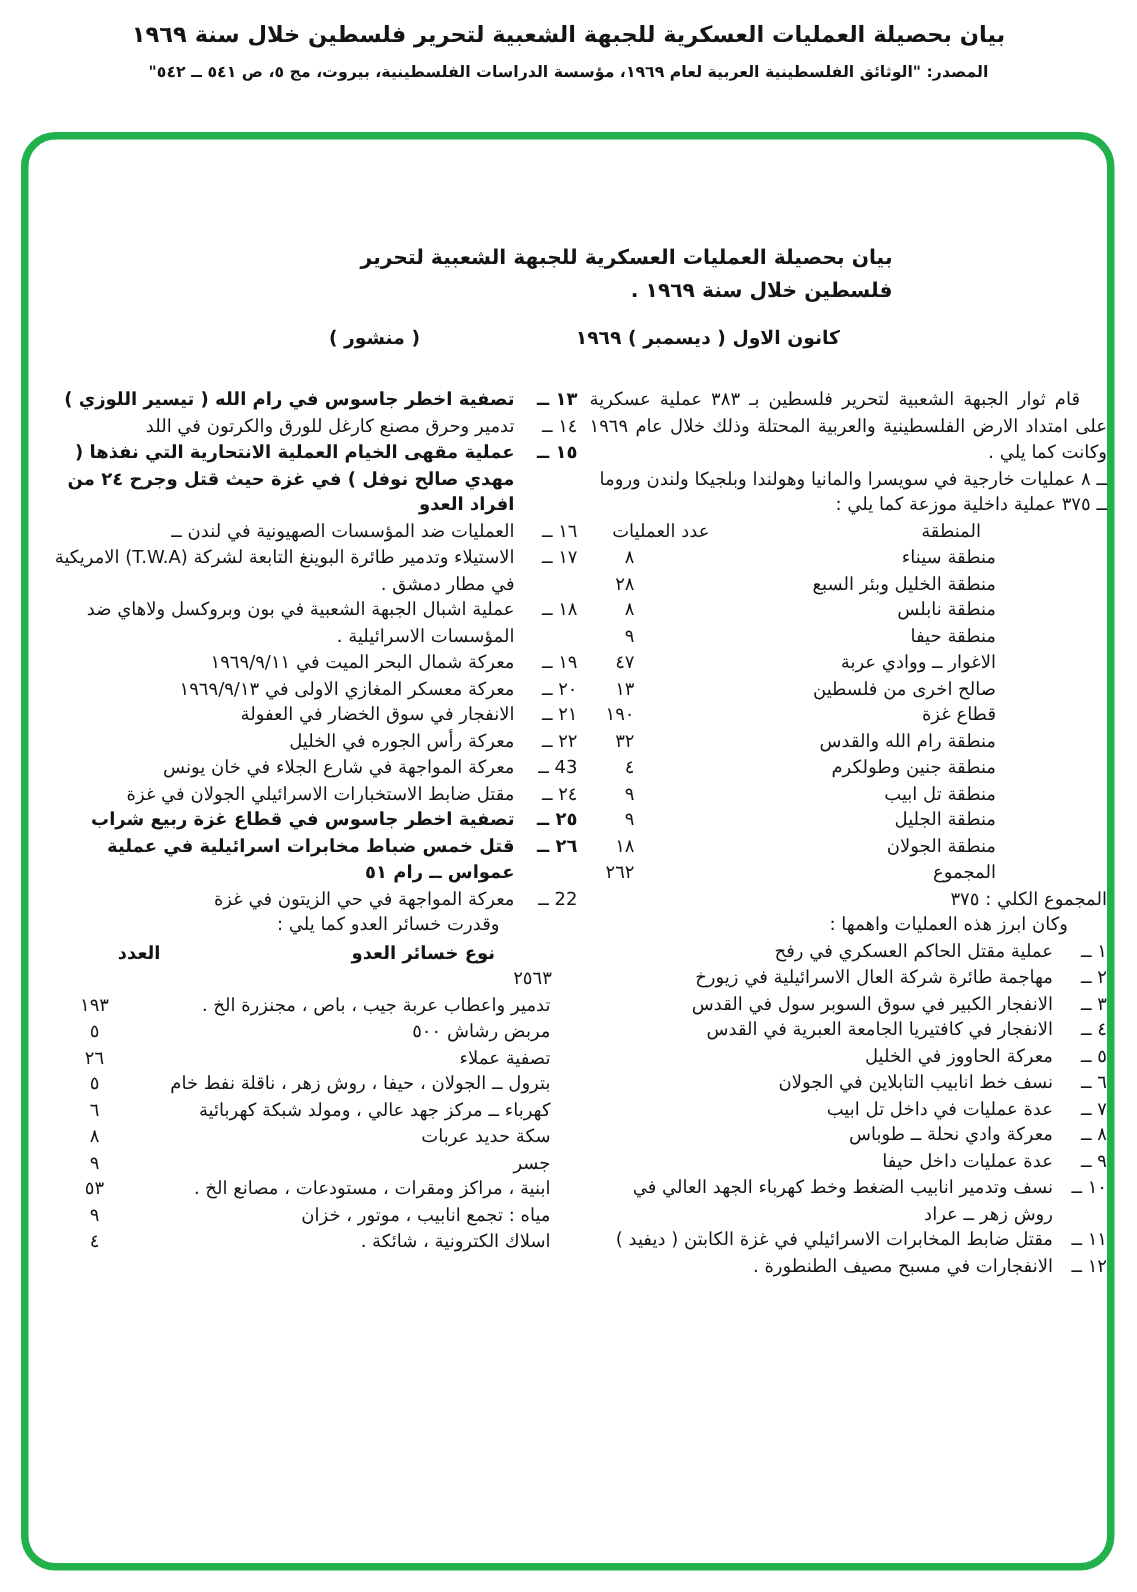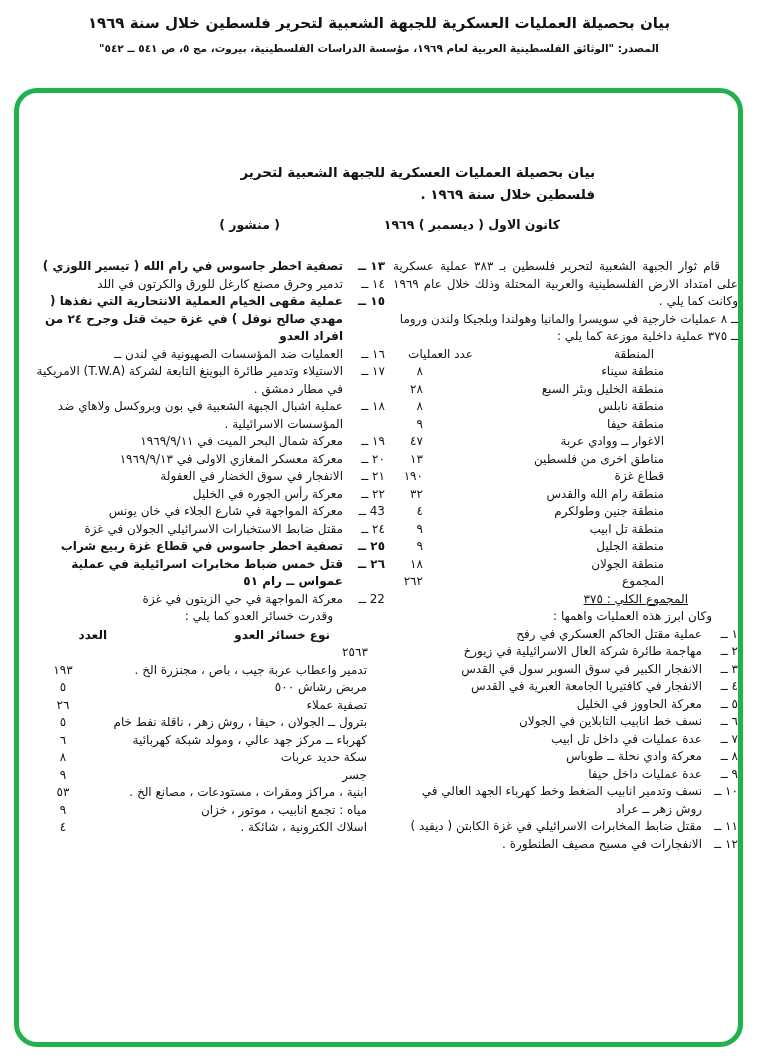--- a/index.html
+++ b/index.html
@@ -24,21 +24,21 @@
   .col p{margin:0;}
   .intro{text-align:justify;text-indent:18px;}
   .heading-r{padding-right:26px;}
   .heading-l{padding-right:52px;margin-top:2px;}
   
   .rrow{display:flex;}
   .rlabel{flex:1;padding-right:74px;}
   .rhead .rlabel{padding-right:84px;}
   .rnum{flex:0 0 30px;text-align:right;direction:ltr;}
   .rhead .rnum{flex:0 0 80px;text-align:right;}
-  .grand{padding-right:50px;text-decoration:underline;}
+  .grand{}
   
   .op{display:flex;}
   .opnum{flex:0 0 36px;white-space:nowrap;}
   .col-left .opnum{flex:0 0 42px;}
   .optext{flex:1;}
   .bold{font-weight:bold;}
   
   .ltable{margin-top:1px;}
   .lrow{display:flex;}
   .llabel{flex:1;padding-right:18px;}
@@ -96,21 +96,21 @@
               <div class="rlabel">منطقة حيفا</div>
               <div class="rnum">٩</div>
             </div>
 
             <div class="rrow">
               <div class="rlabel">الاغوار ــ ووادي عربة</div>
               <div class="rnum">٤٧</div>
             </div>
 
             <div class="rrow">
-              <div class="rlabel">مناطق اخرى من فلسطين</div>
+              <div class="rlabel">صالح اخرى من فلسطين</div>
               <div class="rnum">١٣</div>
             </div>
 
             <div class="rrow">
               <div class="rlabel">قطاع غزة</div>
               <div class="rnum">١٩٠</div>
             </div>
 
             <div class="rrow">
               <div class="rlabel">منطقة رام الله والقدس</div>

